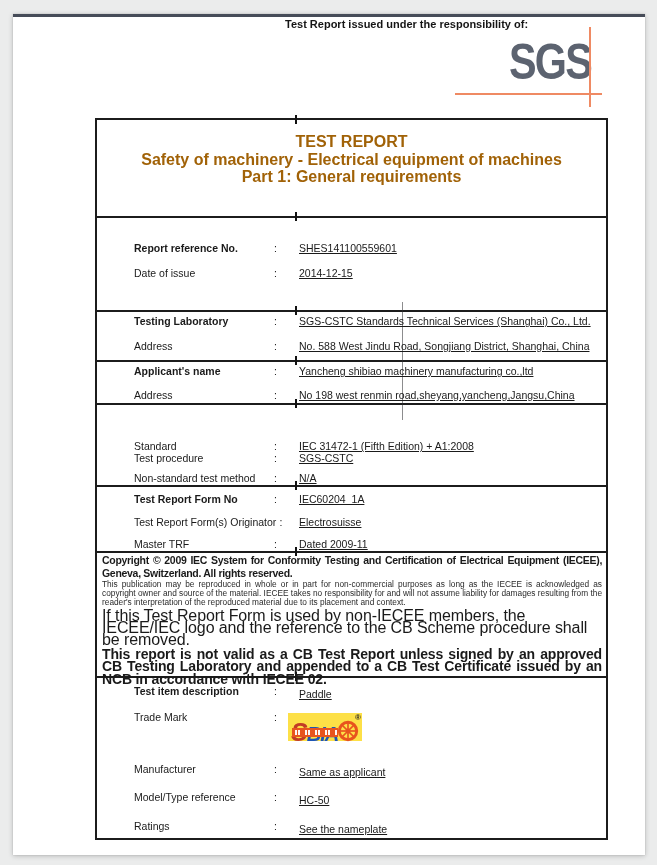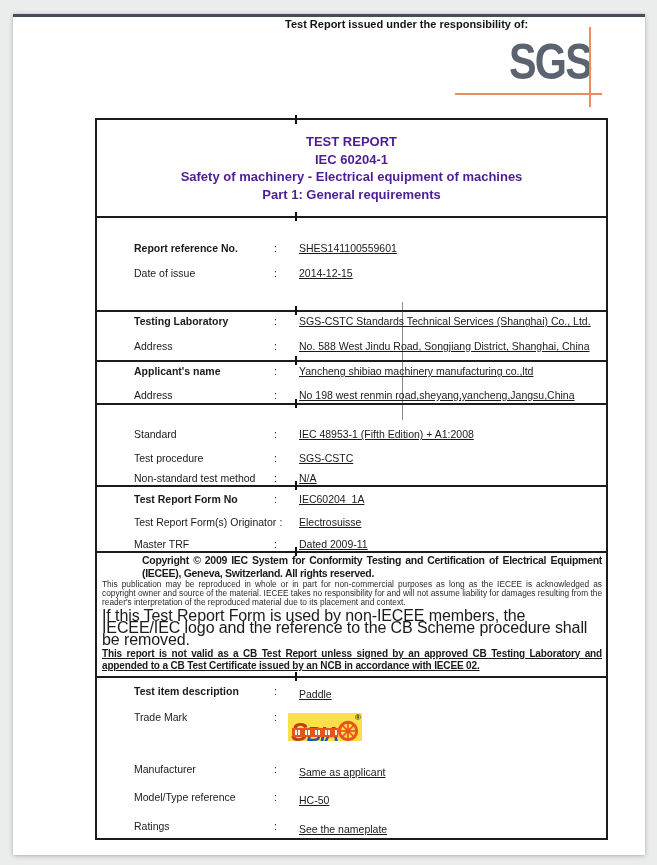--- a/index.html
+++ b/index.html
@@ -30,42 +30,42 @@
   
   .rtable{
     position:absolute;left:82px;top:104px;width:513px;height:722px;
     border:2px solid #1c1c1c;box-sizing:border-box;
   }
   .hdiv{position:absolute;left:0;right:0;height:2px;background:#1c1c1c;}
   .tick{position:absolute;left:198px;width:2px;height:9px;background:#111;}
   .crease{position:absolute;left:305px;top:182px;width:1px;height:118px;background:rgba(45,45,50,.55);}
 
   .title-block{position:absolute;left:0;top:13px;width:100%;text-align:center;}
-  .title-block div{font-weight:bold;font-size:13px;line-height:17.5px;color:#4c1d95;}
+  .title-block div{font-weight:bold;font-size:16px;line-height:17.5px;color:#a16207;}
 
   .row{position:absolute;left:6px;right:5px;height:15px;font-size:10.5px;}
   .lab{position:absolute;left:0;top:0;width:174px;display:flex;align-items:flex-end;}
   .lab::after{content:":";line-height:13px;}
   .lab .t{white-space:nowrap;line-height:13px;padding-left:31px;}
   .b{font-weight:bold;}
   .dots{
     flex:1;height:13px;margin:0 1px 0 2px;
     background-image:radial-gradient(circle, #3d3d3d 0.8px, transparent 0.95px);
     background-size:3px 13px;background-position:0 9px;background-repeat:repeat-x;
   }
   .nolead::after{content:none;}
   .val{position:absolute;left:196px;top:0;right:0;line-height:13px;white-space:nowrap;text-decoration:underline;}
   .vlow{top:3px;}
 
   
   .cblock{position:absolute;left:5px;right:4px;top:434px;}
-  .c-bold{font-size:10.5px;font-weight:bold;line-height:12.5px;text-align:justify;letter-spacing:-0.3px;margin-bottom:1px;margin-left:40px;}
+  .c-bold{font-size:10.5px;font-weight:bold;line-height:12.5px;text-align:justify;letter-spacing:-0.3px;margin-bottom:1px;}
   .c-small{font-size:8.3px;line-height:9.2px;text-align:justify;color:#2a2a2a;margin-bottom:2px;}
   .c-normal{font-size:16px;line-height:12.3px;letter-spacing:-0.1px;margin-bottom:1px;}
-  .c-bold2{font-size:10px;font-weight:bold;line-height:12.6px;text-align:justify;letter-spacing:-0.15px;text-decoration:underline;}
+  .c-bold2{font-size:14px;font-weight:bold;line-height:12.6px;text-align:justify;letter-spacing:-0.15px;}
 
   
   .tm-logo{position:absolute;left:191px;top:593px;width:74px;height:28px;background:#fde047;}
   .tm-text{position:absolute;left:3px;top:8px;font-style:italic;font-weight:bold;letter-spacing:-1px;line-height:22px;white-space:nowrap;}
   .tm-s{font-size:25px;color:#c23b26;}
   .tm-rest{font-size:20px;color:#1d55b8;}
   .tm-reg{position:absolute;right:1px;top:0px;font-size:8px;color:#222;font-weight:bold;}
   .tm-wheel{position:absolute;right:3px;top:7px;width:22px;height:22px;}
   .tm-band{
     position:absolute;left:4px;bottom:4px;width:46px;height:9px;background:#e8541e;
@@ -101,21 +101,20 @@
     <div class="tick" style="top:236px"></div>
     <div class="tick" style="top:279px"></div>
     <div class="tick" style="top:361px"></div>
     <div class="tick" style="top:427px"></div>
     <div class="tick" style="top:552px"></div>
 
     <div class="crease"></div>
 
     <div class="title-block">
       <div>TEST REPORT</div>
-      <div>IEC 60204-1</div>
       <div>Safety of machinery - Electrical equipment of machines</div>
       <div>Part 1: General requirements</div>
     </div>
 
     <div class="row" style="top:122px">
       <div class="lab">
           <span class="t b">Report reference No.</span>
           <span class="dots"></span>
         </div>
       <div class="val">SHES141100559601</div>
@@ -151,26 +150,26 @@
       <div class="val">Yancheng shibiao machinery manufacturing co.,ltd</div>
     </div>
     <div class="row" style="top:269px">
       <div class="lab">
           <span class="t">Address</span>
           <span class="dots"></span>
         </div>
       <div class="val">No 198 west renmin road,sheyang,yancheng,Jangsu,China</div>
     </div>
 
-    <div class="row" style="top:308px">
+    <div class="row" style="top:320px">
       <div class="lab">
           <span class="t">Standard</span>
           <span class="dots"></span>
         </div>
-      <div class="val">IEC 48953-1 (Fifth Edition) + A1:2008</div>
+      <div class="val">IEC 31472-1 (Fifth Edition) + A1:2008</div>
     </div>
     <div class="row" style="top:332px">
       <div class="lab">
           <span class="t">Test procedure</span>
           <span class="dots"></span>
         </div>
       <div class="val">SGS-CSTC</div>
     </div>
     <div class="row" style="top:352px">
       <div class="lab">

